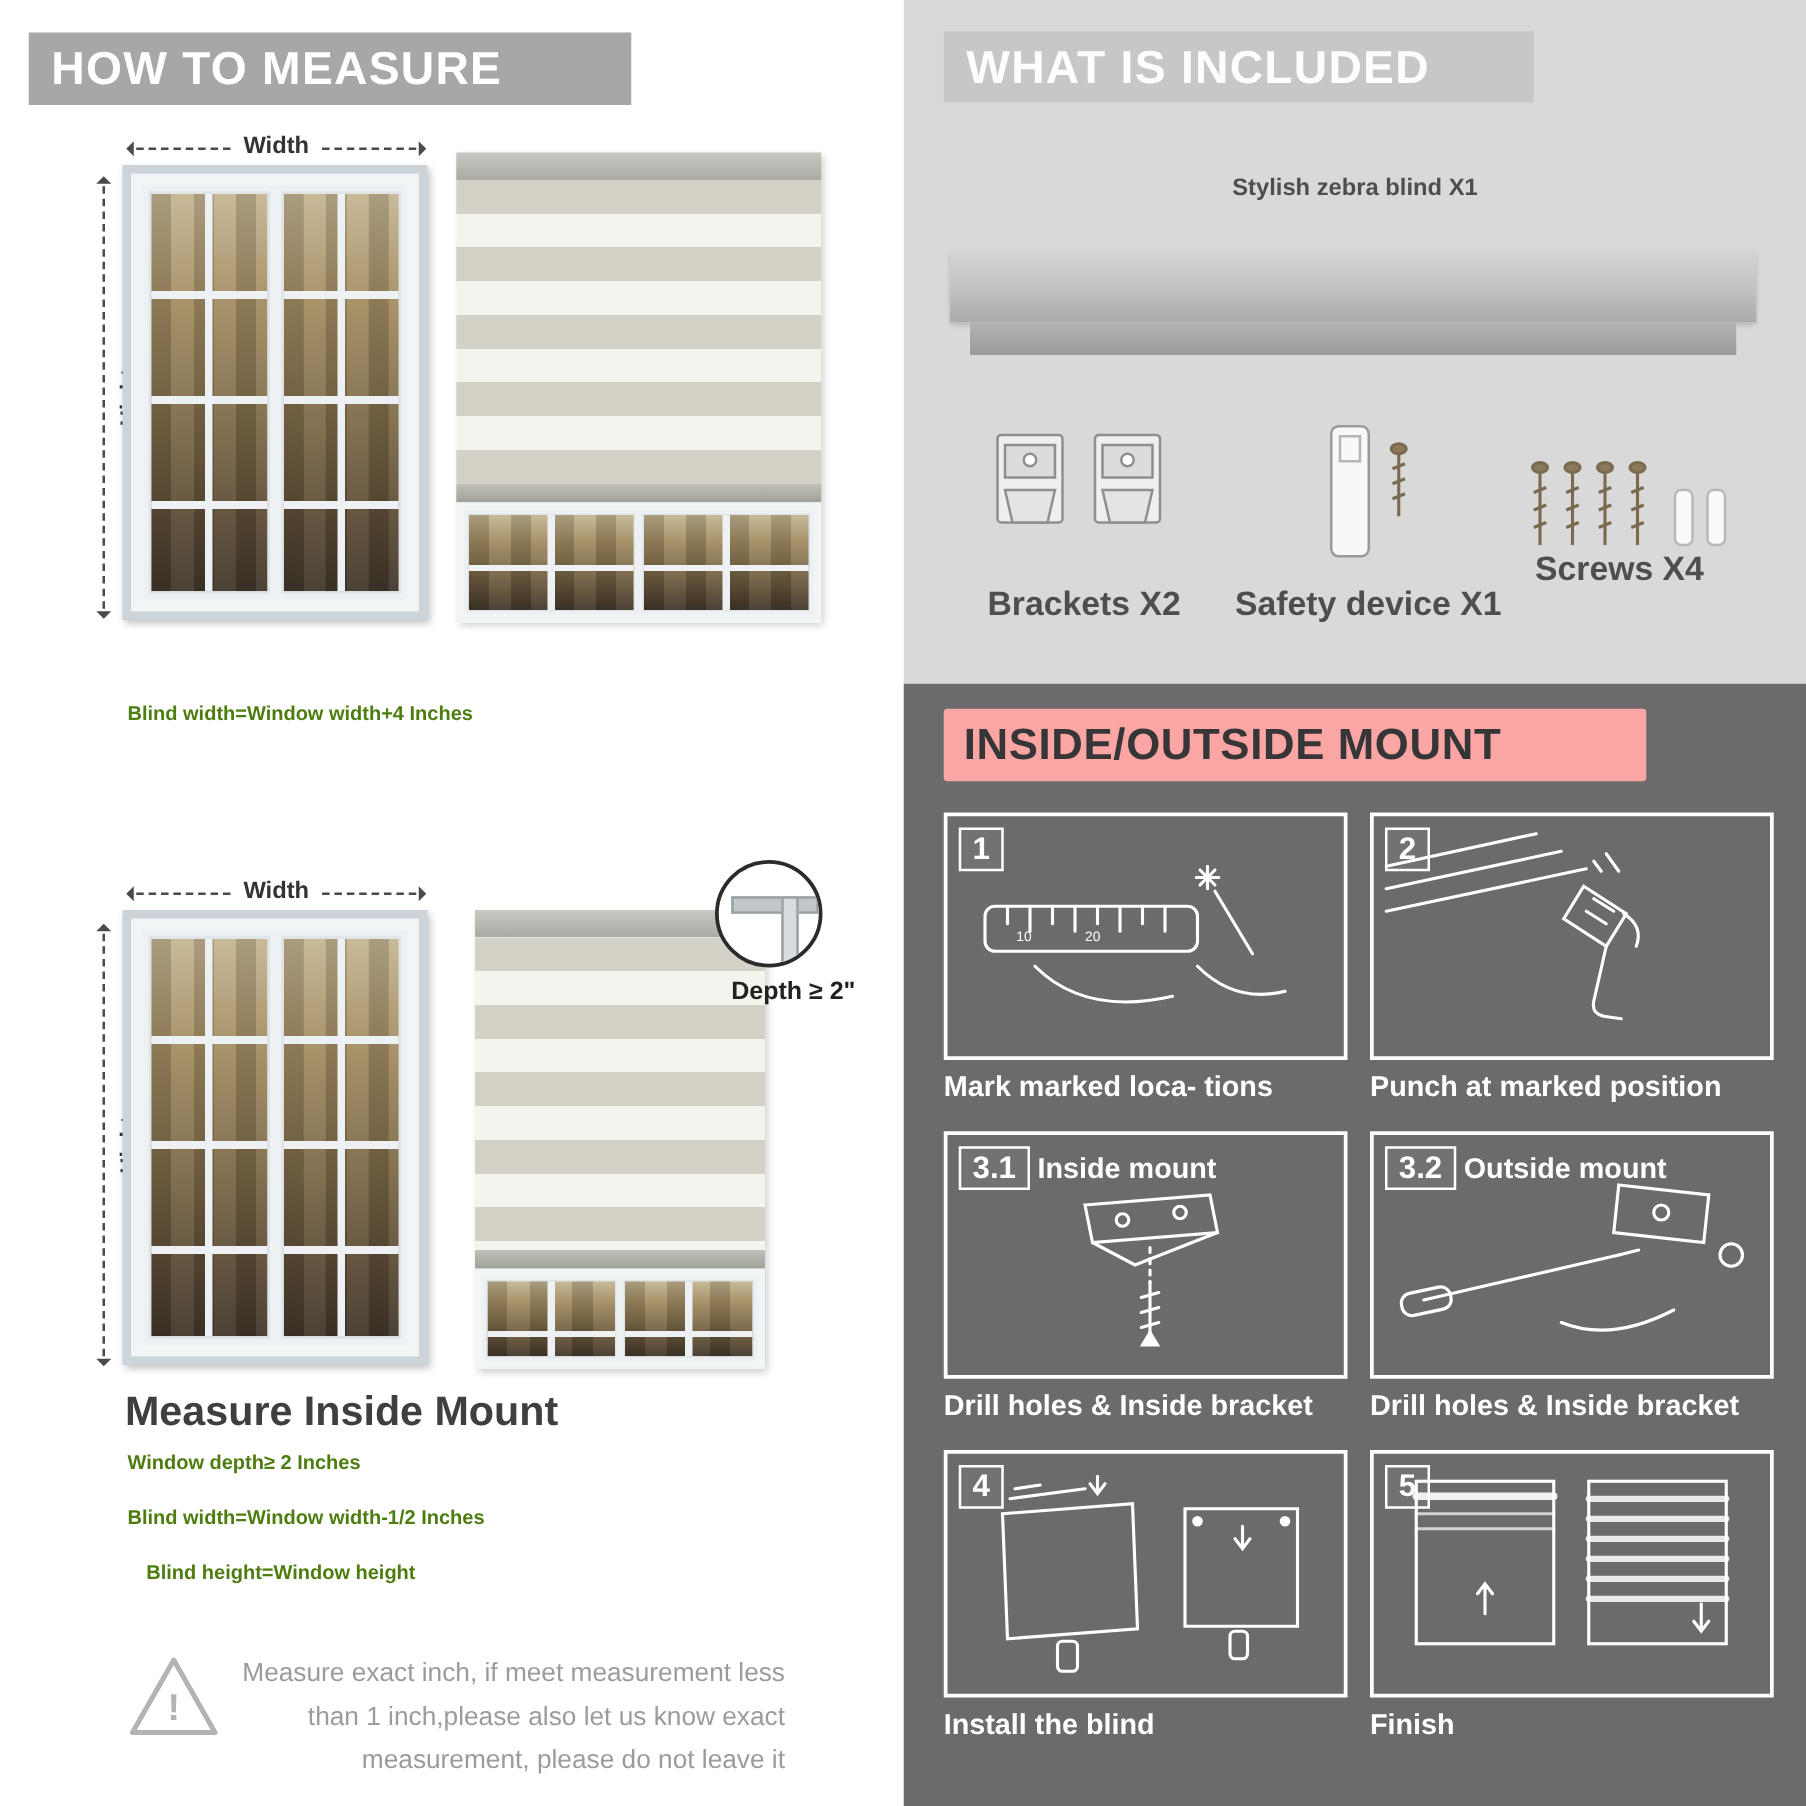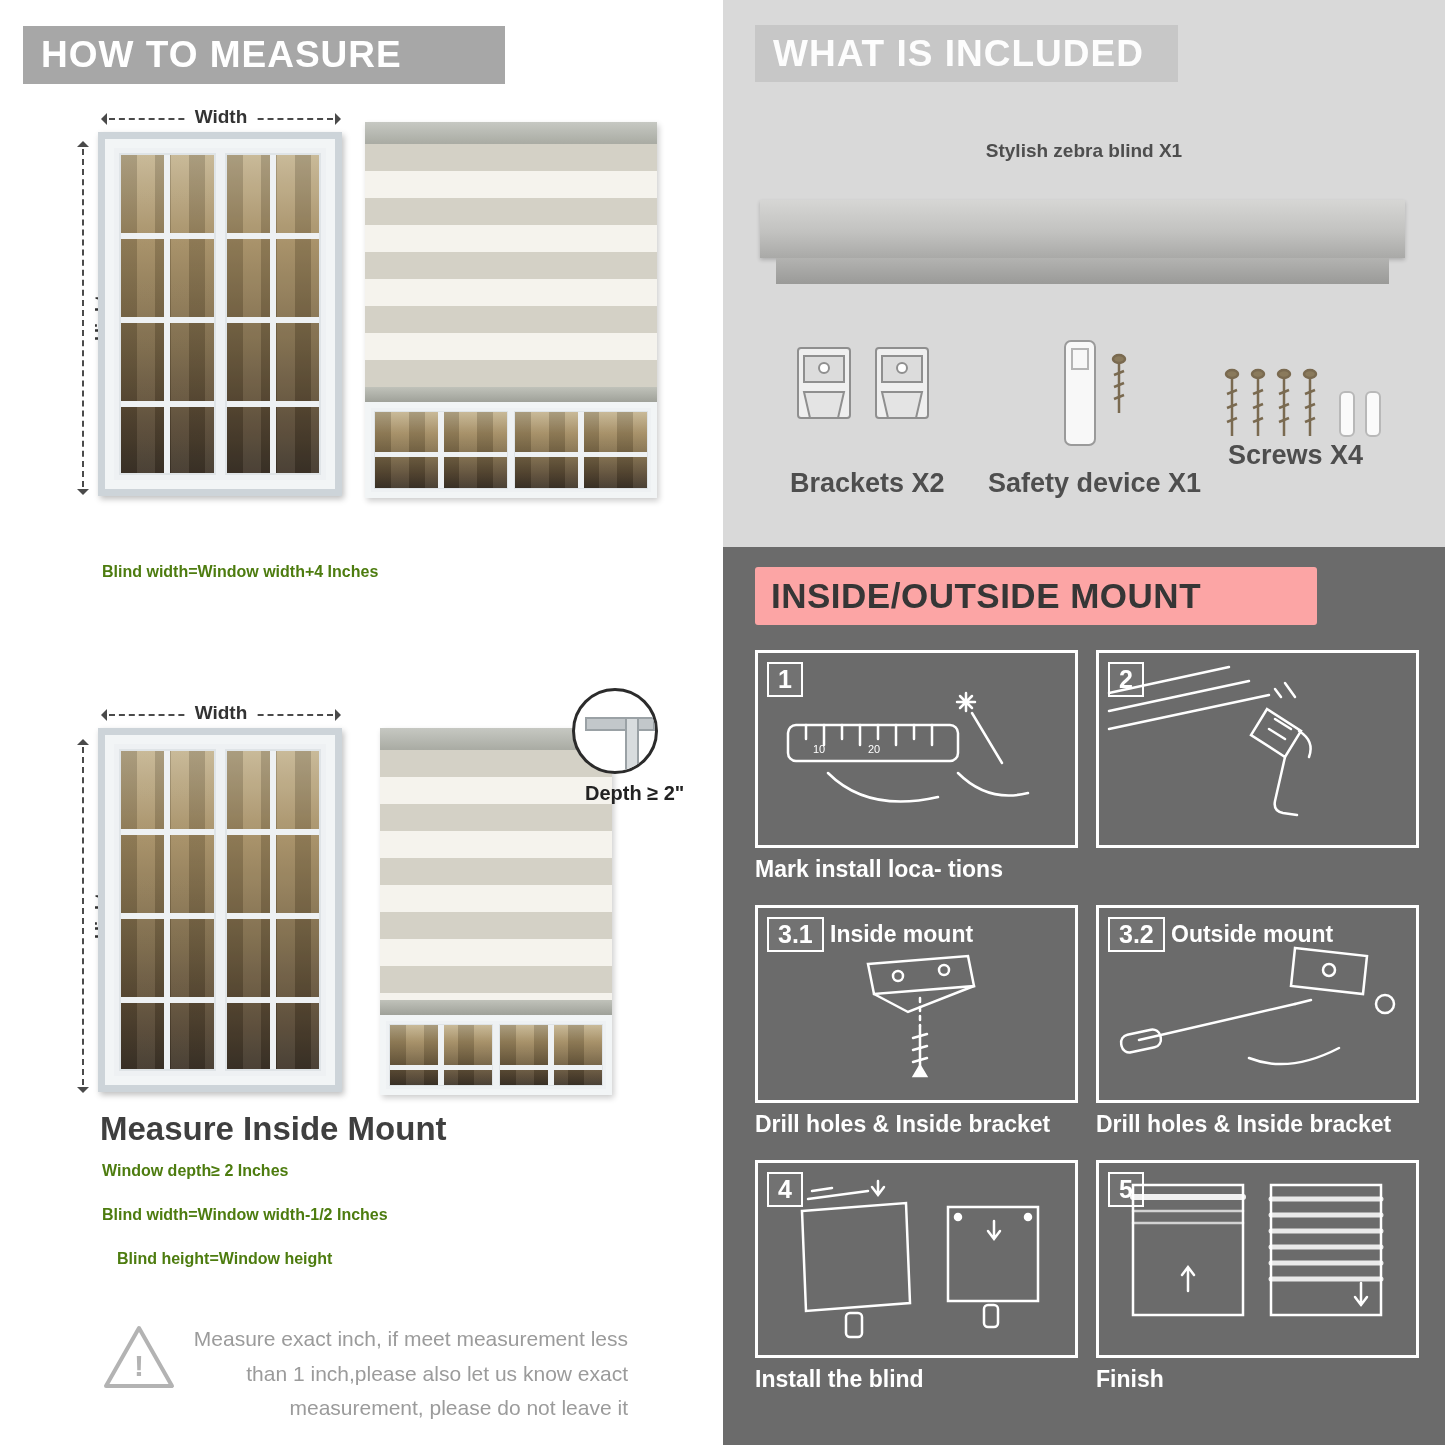--- a/index.html
+++ b/index.html
@@ -59,21 +59,21 @@
     background:#fff; overflow:hidden; }
   .depth-corner-h { position:absolute; left:10px; top:26px; right:0; height:14px; background:#c2c7ca; border:2px solid #9aa1a5; }
   .depth-corner-v { position:absolute; right:16px; top:26px; width:14px; bottom:0; background:#d8dcde; border:2px solid #9aa1a5; }
   .depth-label { font-size:20px; font-weight:bold; color:#222; }
 
   
   .warn-text { color:#9b9b9b; font-size:21px; line-height:1.65; text-align:right; }
 
   
   .inc-bg { left:723px; top:0; width:722px; height:547px; background:#d9d9d9; }
-  .inc-header { left:755px; top:25px; width:423px; height:57px; background:#c7c7c7;
+  .inc-header { left:755px; top:25px; width:472px; height:57px; background:#c7c7c7;
     color:#fdfdfd; font-size:37px; font-weight:bold; line-height:57px; padding-left:18px; letter-spacing:1px; }
   .inc-product { left:723px; top:140px; width:722px; text-align:center;
     color:#4e4e4e; font-size:19px; font-weight:bold; }
   .headrail-main { left:760px; top:200px; width:645px; height:58px;
     background:linear-gradient(180deg,#d6d6d4 0%,#c2c2c0 55%,#a9a9a7 100%); box-shadow:0 2px 4px rgba(0,0,0,.2); }
   .headrail-under { left:776px; top:258px; width:613px; height:26px;
     background:linear-gradient(180deg,#b3b3b1,#9a9a98); }
   .inc-label { color:#4e4e4e; font-size:27px; font-weight:bold; }
 
   
@@ -276,40 +276,41 @@
               <path d="M208 40 l0 18 M199 49 l18 0 M202 43 l12 12 M214 43 l-12 12"></path>
               <path d="M214 60 L244 110"></path>
               <path d="M200 120 q30 30 70 20 M70 120 q40 40 110 24"></path>
             </g>
             <text x="55" y="100" fill="#fff" font-size="11">10</text>
             <text x="110" y="100" fill="#fff" font-size="11">20</text>
           </svg>
         </div>
         <div class="stepnum">1</div>
       </div>
-      <div class="caption">Mark install loca- tions</div>
+      <div class="caption">Mark marked loca- tions</div>
     </div>
 
     <div class="step">
       <div class="panel">
         <div class="art">
           <svg width="317" height="192" viewBox="0 0 317 192">
             <g stroke="#fff" stroke-width="2.5" fill="none" stroke-linecap="round">
               <path d="M10 40 L130 14 M10 58 L150 28 M10 76 L170 42"></path>
               <path d="M186 30 l10 14 M176 36 l6 8"></path>
               <path d="M168 56 l34 22 -16 26 -34 -22 z"></path>
               <path d="M186 104 l-10 44 q-2 10 8 12 l14 2"></path>
               <path d="M200 78 q16 10 10 26"></path>
               <line x1="176" y1="66" x2="192" y2="76"></line>
               <line x1="170" y1="76" x2="186" y2="86"></line>
             </g>
           </svg>
         </div>
         <div class="stepnum">2</div>
       </div>
+      <div class="caption">Punch at  marked position</div>
     </div>
 
     <div class="step">
       <div class="panel">
         <div class="art">
           <svg width="317" height="192" viewBox="0 0 317 192">
             <g stroke="#fff" stroke-width="2.5" fill="none" stroke-linecap="round">
               <path d="M110 56 L210 48 L216 78 L116 86 Z"></path>
               <path d="M116 86 L150 104 L216 78"></path>
               <circle cx="140" cy="68" r="5"></circle>

